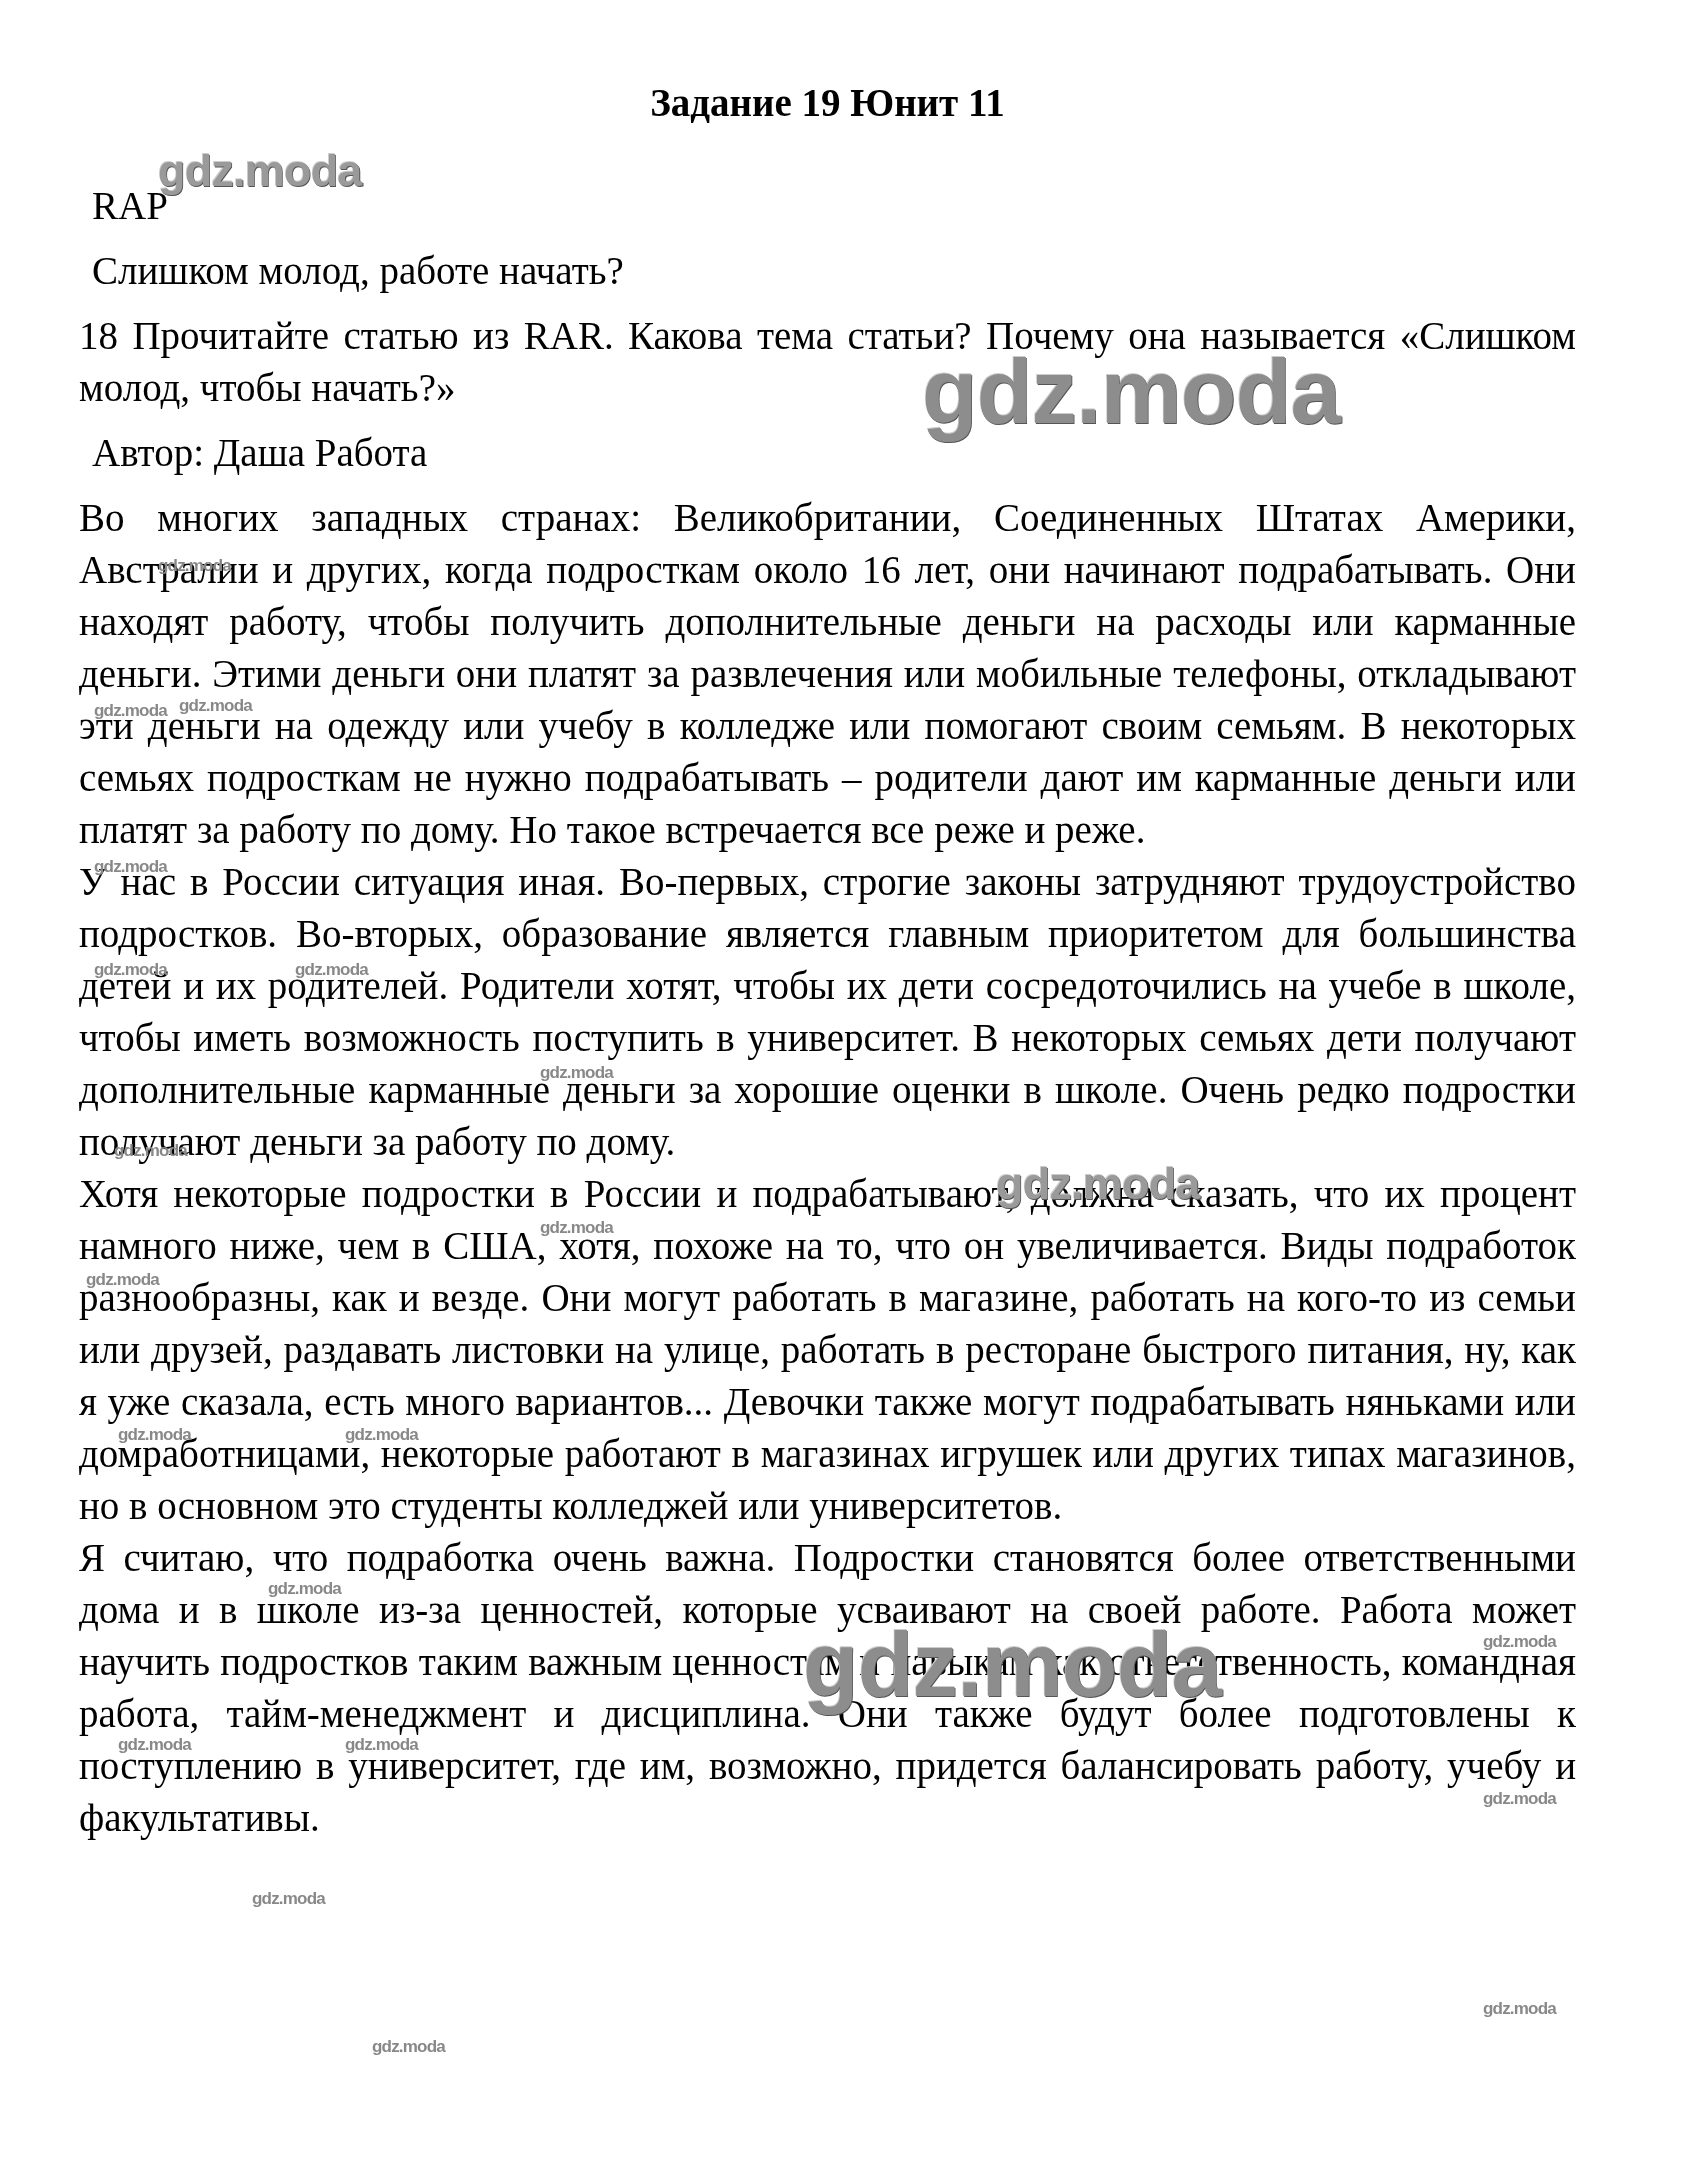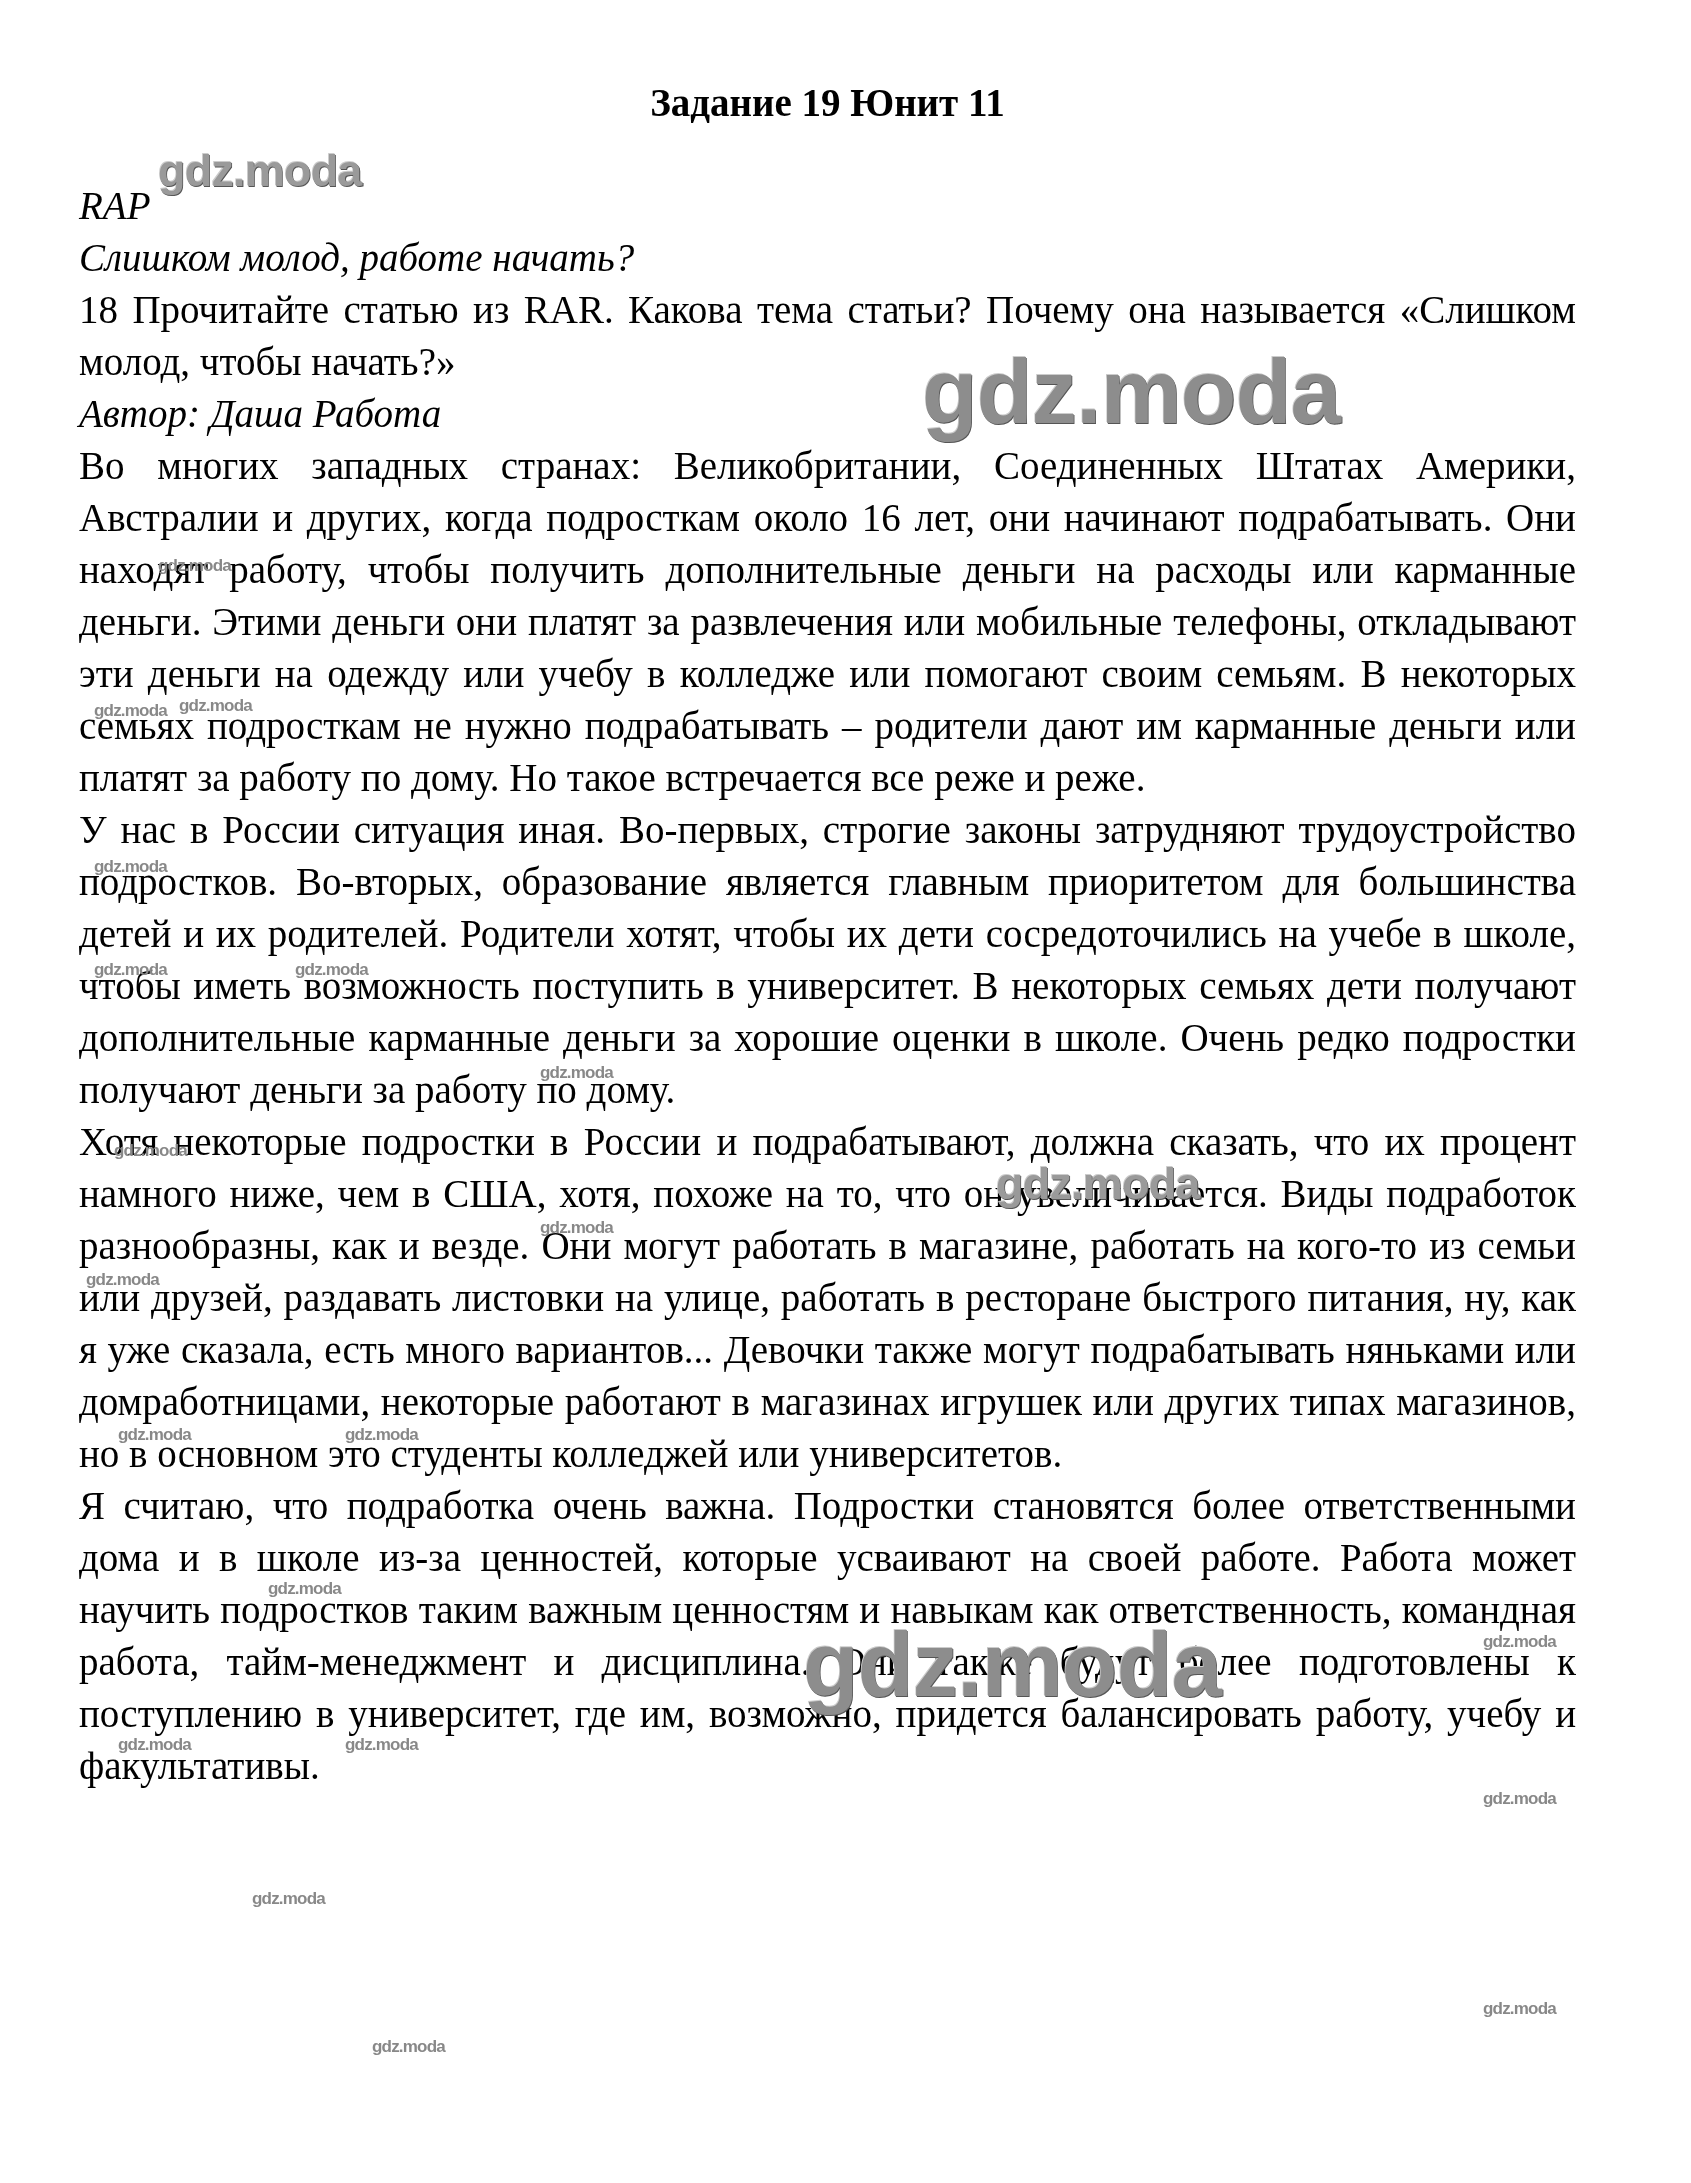--- a/index.html
+++ b/index.html
@@ -1,20 +1,20 @@
 <!DOCTYPE html>
 <html style="font-size:12.3px"><head>
 <meta charset="utf-8">
 <style>
   html, body { margin:0; padding:0; background:#ffffff; }
   body { width:1692px; height:2183px; position:relative; overflow:hidden;
          font-family:"Liberation Serif", "DejaVu Serif", serif; color:#000; }
   .page { position:absolute; left:79px; top:77px; width:1497px; }
   .title { font-weight:bold; font-size:39px; line-height:52px; margin:0 0 51px 0;text-align:center; }
-  .line { font-size:39px; line-height:52px; margin:0;font-style:italic; }
+  .line { font-size:39px; line-height:52px; margin:13px; }
   .para { font-size:39px; line-height:52px; margin:0; text-align:justify; text-align-last:left; }
   .wm { position:absolute; font-family:Liberation Sans, sans-serif; font-weight:bold;
         color:#9a9a9a; letter-spacing:-0.8px; pointer-events:none;
         text-shadow: 0.8px 0.8px 0 #555, -0.8px -0.8px 0 #ccc; }
   .wm.big { font-size:91px; color:#8d8d8d; }
   .wm.med { font-size:45px; }
   .wm.small { font-size:17px; color:#888; text-shadow:none; }
 </style>
 </head>
 <body>

